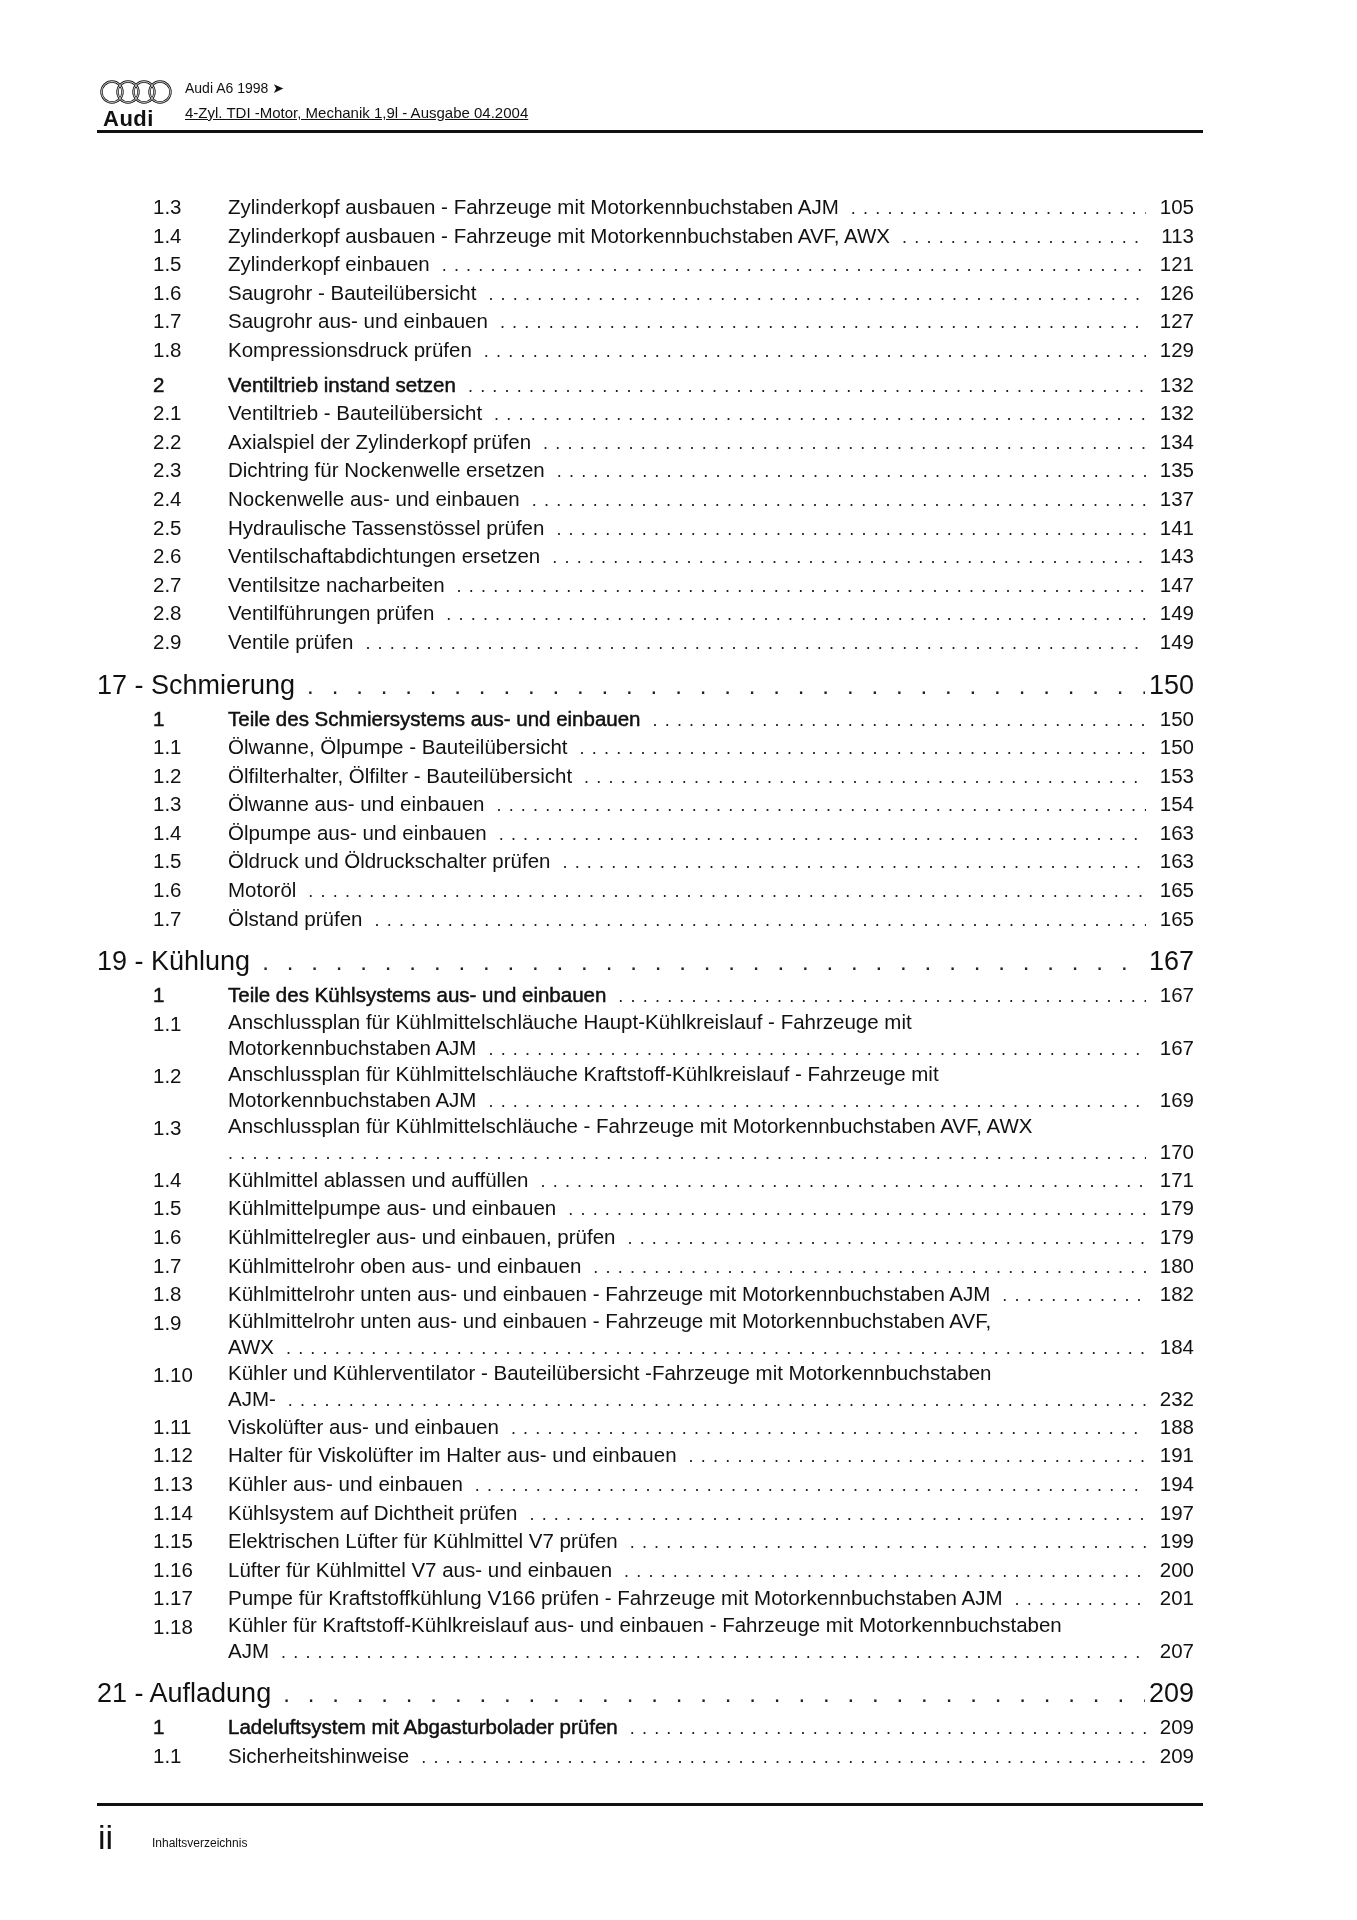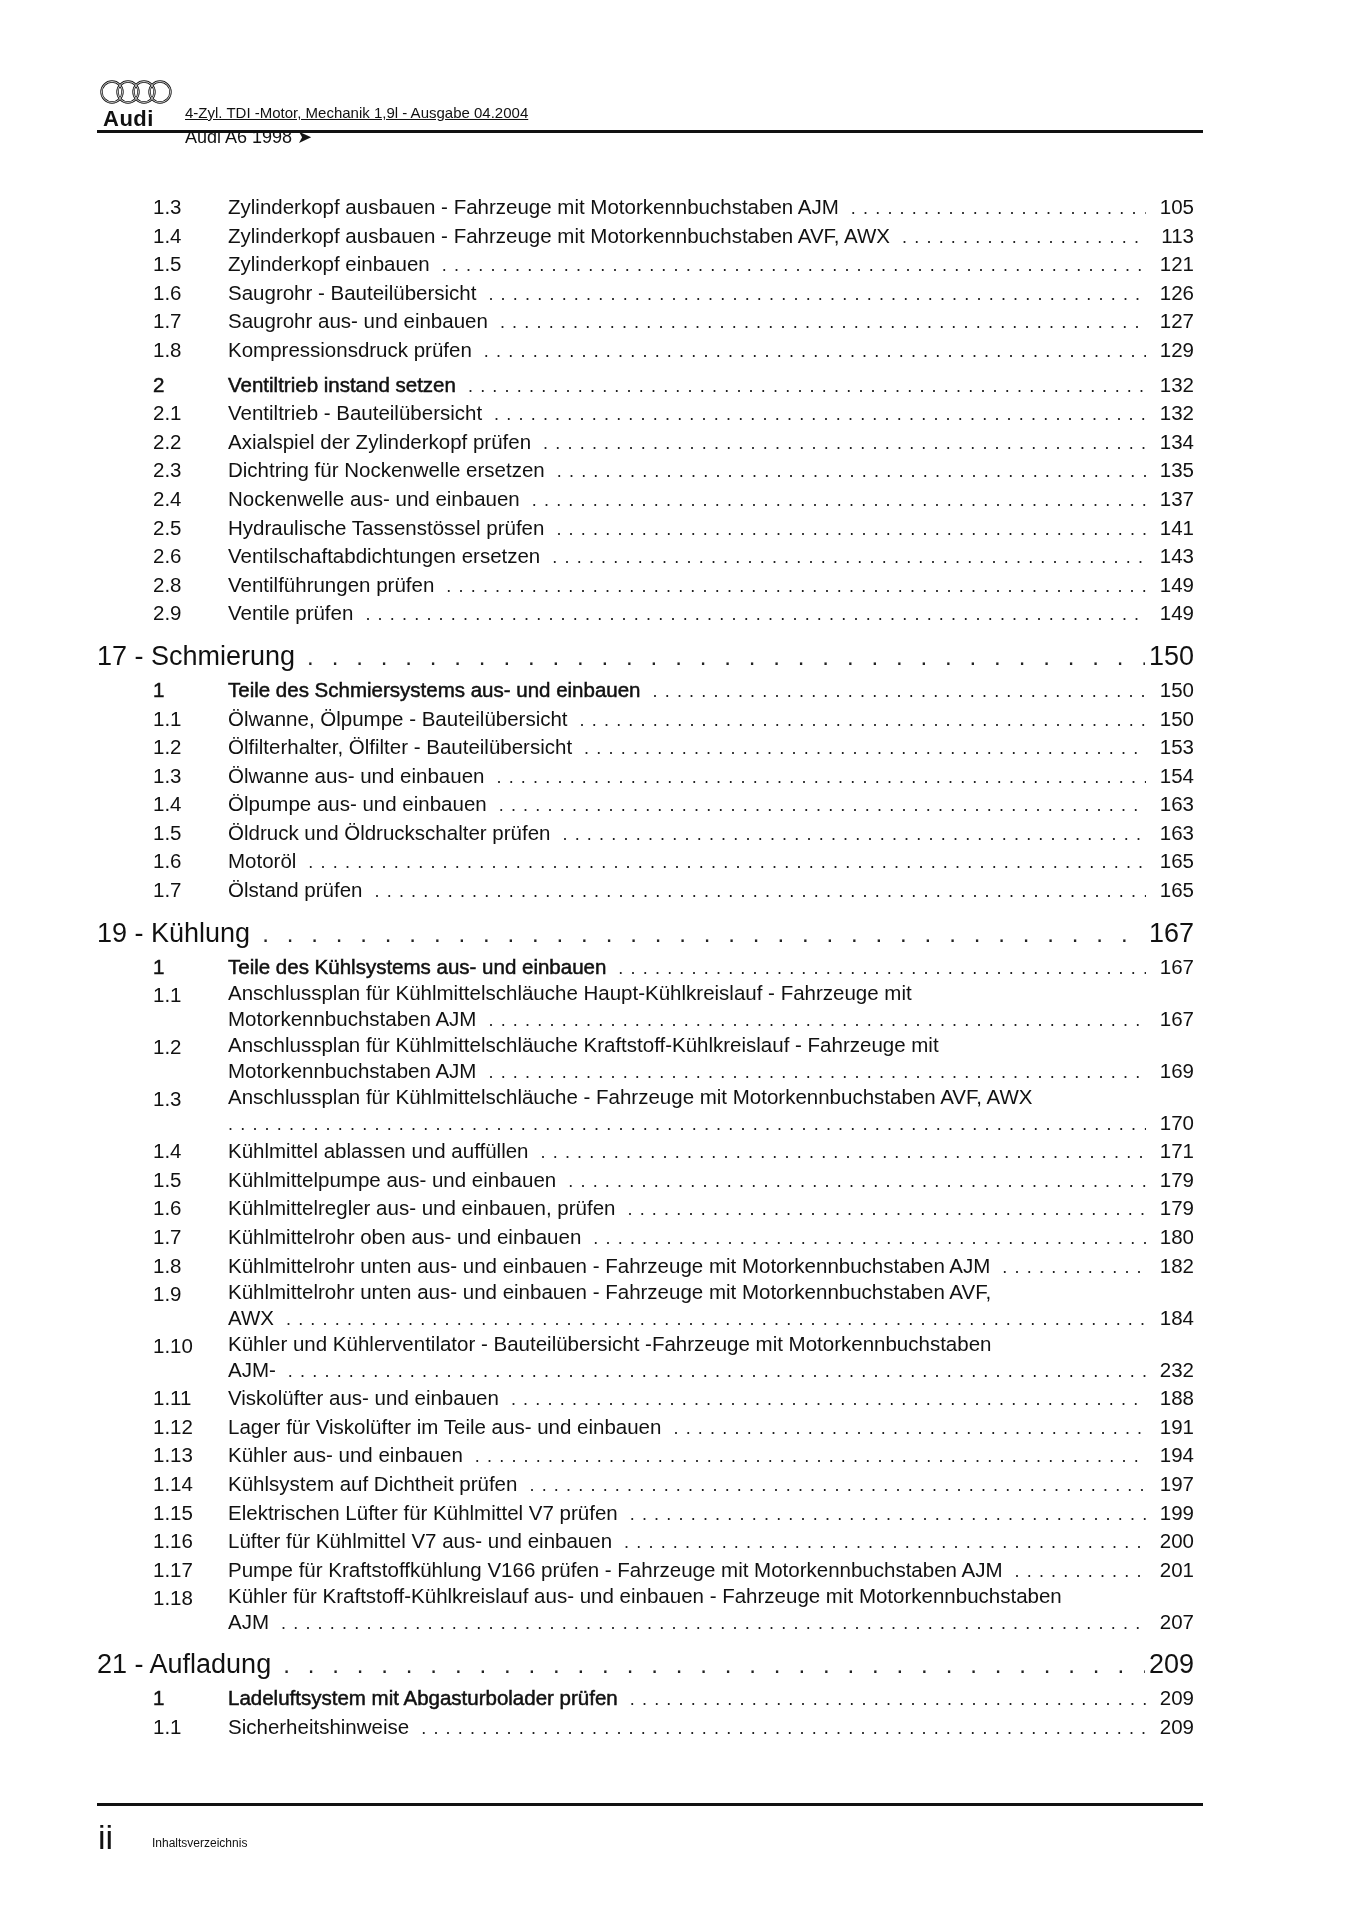--- a/index.html
+++ b/index.html
@@ -1,21 +1,21 @@
 <!DOCTYPE html>
 <html><head>
 <meta charset="utf-8">
 <style>
   html, body { margin:0; padding:0; background:#ffffff; }
   body { width:1357px; height:1920px; position:relative; overflow:hidden;
          font-family:"Liberation Sans", sans-serif; color:#111; }
   .header { position:absolute; left:97px; top:76px; width:1106px; height:56px; }
   .rings { position:absolute; left:3px; top:3px; width:72px; height:26px; }
   .wordmark { position:absolute; left:6px; top:30px; font-weight:bold; font-size:22px; letter-spacing:0.5px; }
-  .h-line1 { position:absolute; left:88px; top:4px; font-size:18px;margin-top:46px; }
+  .h-line1 { position:absolute; left:88px; top:4px; font-size:14px; }
   .h-line2 { position:absolute; left:88px; top:28px; font-size:15px;text-decoration:underline; }
   .h-rule { position:absolute; left:0; top:54px; width:1106px; height:3px; background:#111; }
 
   .toc { position:absolute; left:97px; top:193px; width:1097px; }
   .row { position:relative; height:28.6px; font-size:20.5px; line-height:28.6px; }
   .row.gap { margin-top:6px; }
   .row.wrap { height:52px; }
   .num { position:absolute; left:56px; top:0; }
   .title-wrap { position:absolute; left:131px; right:0; top:0; }
   .line { display:flex; align-items:baseline; height:28.6px; }
@@ -189,20 +189,30 @@
       <span class="num">2.6</span>
       <div class="title-wrap">
         <div class="line">
           <span class="t">Ventilschaftabdichtungen ersetzen</span>
           <span class="dots"></span>
           <span class="pg">143</span>
         </div>
       </div>
     </div>
   <div class="row">
+      <span class="num">2.7</span>
+      <div class="title-wrap">
+        <div class="line">
+          <span class="t">Ventilsitze nacharbeiten</span>
+          <span class="dots"></span>
+          <span class="pg">147</span>
+        </div>
+      </div>
+    </div>
+  <div class="row">
       <span class="num">2.8</span>
       <div class="title-wrap">
         <div class="line">
           <span class="t">Ventilführungen prüfen</span>
           <span class="dots"></span>
           <span class="pg">149</span>
         </div>
       </div>
     </div>
   <div class="row">
@@ -446,21 +456,21 @@
           <span class="t">Viskolüfter aus- und einbauen</span>
           <span class="dots"></span>
           <span class="pg">188</span>
         </div>
       </div>
     </div>
   <div class="row">
       <span class="num">1.12</span>
       <div class="title-wrap">
         <div class="line">
-          <span class="t">Lager für Viskolüfter im Teile aus- und einbauen</span>
+          <span class="t">Halter für Viskolüfter im Halter aus- und einbauen</span>
           <span class="dots"></span>
           <span class="pg">191</span>
         </div>
       </div>
     </div>
   <div class="row">
       <span class="num">1.13</span>
       <div class="title-wrap">
         <div class="line">
           <span class="t">Kühler aus- und einbauen</span>

